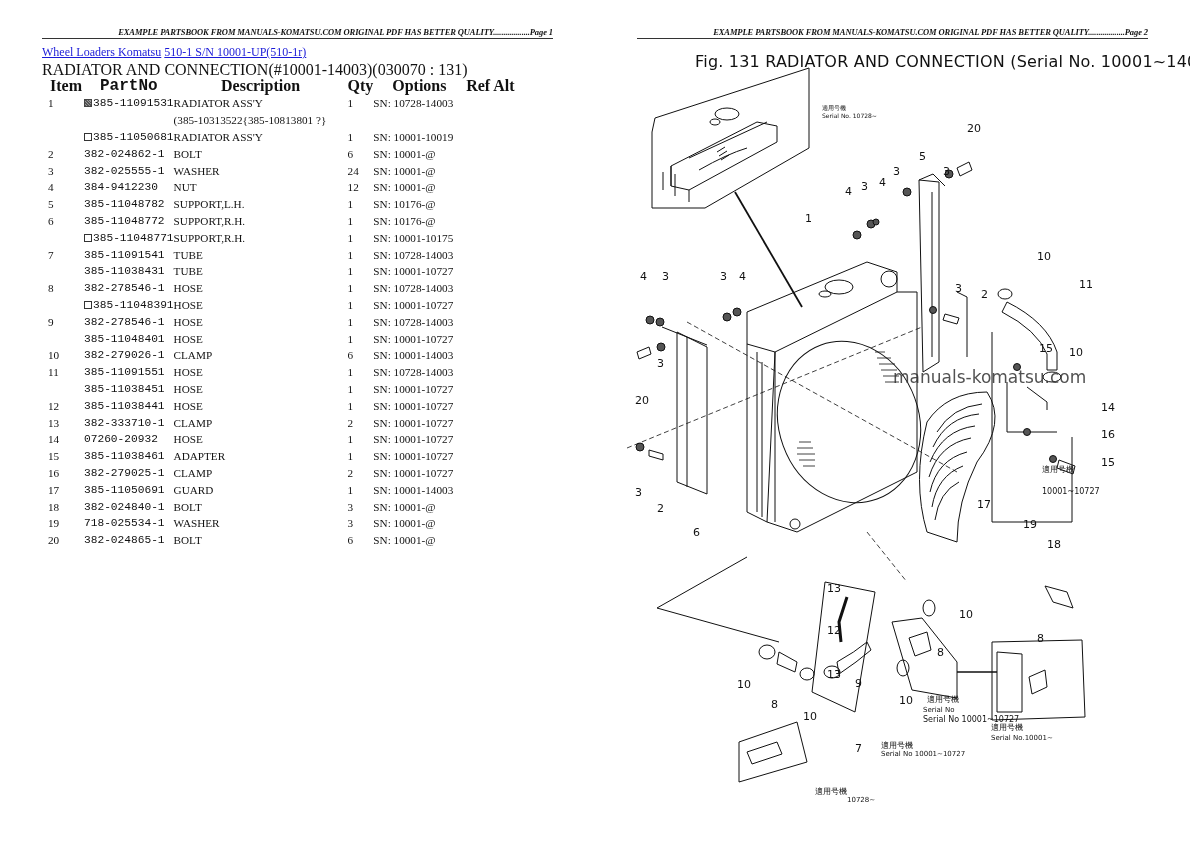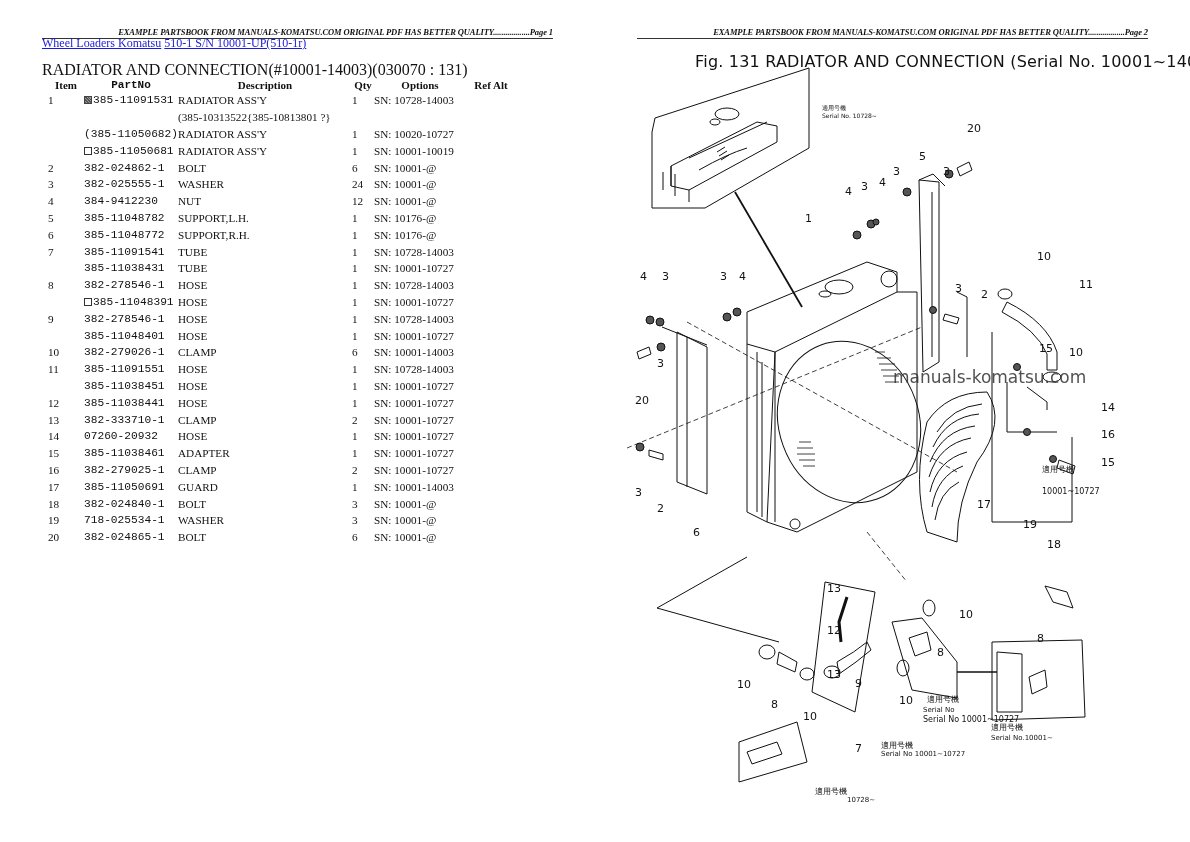--- a/index.html
+++ b/index.html
@@ -7,26 +7,26 @@
   .page { position: absolute; top: 0; height: 842px; }
   .page-left { left: 0; width: 595px; }
   .page-right { left: 595px; width: 595px; }
   .hdr { position: absolute; top: 27px; font-family: "Liberation Serif", serif; font-style: italic; font-weight: bold; font-size: 8.5px; letter-spacing: -0.1px; white-space: nowrap; text-align: center; }
   .hdr-rule { position: absolute; top: 38px; height: 0; border-top: 1px solid #333; }
   .page-left .hdr { right: 42px; }
   .page-left .hdr-rule { left: 42px; right: 42px; }
   .page-right .hdr { right: 42px; }
   .page-right .hdr-rule { left: 42px; right: 42px; }
 
-  .breadcrumb { position: absolute; left: 42px; top: 36px; font-family: "Liberation Serif", serif; font-size: 12px; }
+  .breadcrumb { position: absolute; left: 42px; top: 45px; font-family: "Liberation Serif", serif; font-size: 12px; }
   .breadcrumb a { color: #1a1ad8; text-decoration: underline; }
   .subtitle { position: absolute; left: 42px; top: 61px; font-family: "Liberation Serif", serif; font-size: 16px; }
 
   table.parts { position: absolute; left: 42px; top: 77px; border-collapse: collapse; font-family: "Liberation Serif", serif; font-size: 11.2px; }
-  table.parts th { font-weight: bold; font-size: 11px; text-align: center; padding: 0; height: 15px; }
+  table.parts th { font-weight: bold; font-size: 16px; text-align: center; padding: 0; height: 15px; }
   table.parts td { padding: 0; height: 16.8px; vertical-align: middle; white-space: nowrap; }
   .c-item { width: 36px; padding-left: 6px !important; }
   .c-part { width: 86px; font-family: Liberation Mono, monospace; }
   .c-desc { width: 174px; }
   .c-qty { width: 22px; text-align: left; margin-top: 35px; }
   .c-opt { width: 92px; }
   .c-ref { width: 50px; }
   .mark { display: inline-block; width: 8px; height: 8px; margin-right: 1px; vertical-align: -1px; box-sizing: border-box; }
   .mark.filled { background: #777; border: 1px solid #444; background-image: repeating-linear-gradient(45deg,#555 0 1px,#999 1px 2px); }
   .mark.empty { border: 1px solid #333; background: #fff; }
@@ -71,28 +71,20 @@
         <tr>
           <td class="c-item"><span></span></td>
           <td class="c-part"><span></span></td>
           <td class="c-desc"><span>(385-10313522{385-10813801 ?}</span></td>
           <td class="c-qty"><span></span></td>
           <td class="c-opt"><span></span></td>
           <td class="c-ref"></td>
         </tr>
         <tr>
           <td class="c-item"><span></span></td>
-          <td class="c-part"><span>(385-11050682)</span></td>
-          <td class="c-desc"><span>RADIATOR ASS'Y</span></td>
-          <td class="c-qty"><span>1</span></td>
-          <td class="c-opt"><span>SN: 10020-10727</span></td>
-          <td class="c-ref"></td>
-        </tr>
-        <tr>
-          <td class="c-item"><span></span></td>
           <td class="c-part"><span class="mark empty"></span><span>385-11050681</span></td>
           <td class="c-desc"><span>RADIATOR ASS'Y</span></td>
           <td class="c-qty"><span>1</span></td>
           <td class="c-opt"><span>SN: 10001-10019</span></td>
           <td class="c-ref"></td>
         </tr>
         <tr>
           <td class="c-item"><span>2</span></td>
           <td class="c-part"><span>382-024862-1</span></td>
           <td class="c-desc"><span>BOLT</span></td>
@@ -123,20 +115,28 @@
           <td class="c-qty"><span>1</span></td>
           <td class="c-opt"><span>SN: 10176-@</span></td>
           <td class="c-ref"></td>
         </tr>
         <tr>
           <td class="c-item"><span>6</span></td>
           <td class="c-part"><span>385-11048772</span></td>
           <td class="c-desc"><span>SUPPORT,R.H.</span></td>
           <td class="c-qty"><span>1</span></td>
           <td class="c-opt"><span>SN: 10176-@</span></td>
+          <td class="c-ref"></td>
+        </tr>
+        <tr>
+          <td class="c-item"><span></span></td>
+          <td class="c-part"><span class="mark empty"></span><span>385-11048771</span></td>
+          <td class="c-desc"><span>SUPPORT,R.H.</span></td>
+          <td class="c-qty"><span>1</span></td>
+          <td class="c-opt"><span>SN: 10001-10175</span></td>
           <td class="c-ref"></td>
         </tr>
         <tr>
           <td class="c-item"><span>7</span></td>
           <td class="c-part"><span>385-11091541</span></td>
           <td class="c-desc"><span>TUBE</span></td>
           <td class="c-qty"><span>1</span></td>
           <td class="c-opt"><span>SN: 10728-14003</span></td>
           <td class="c-ref"></td>
         </tr>

